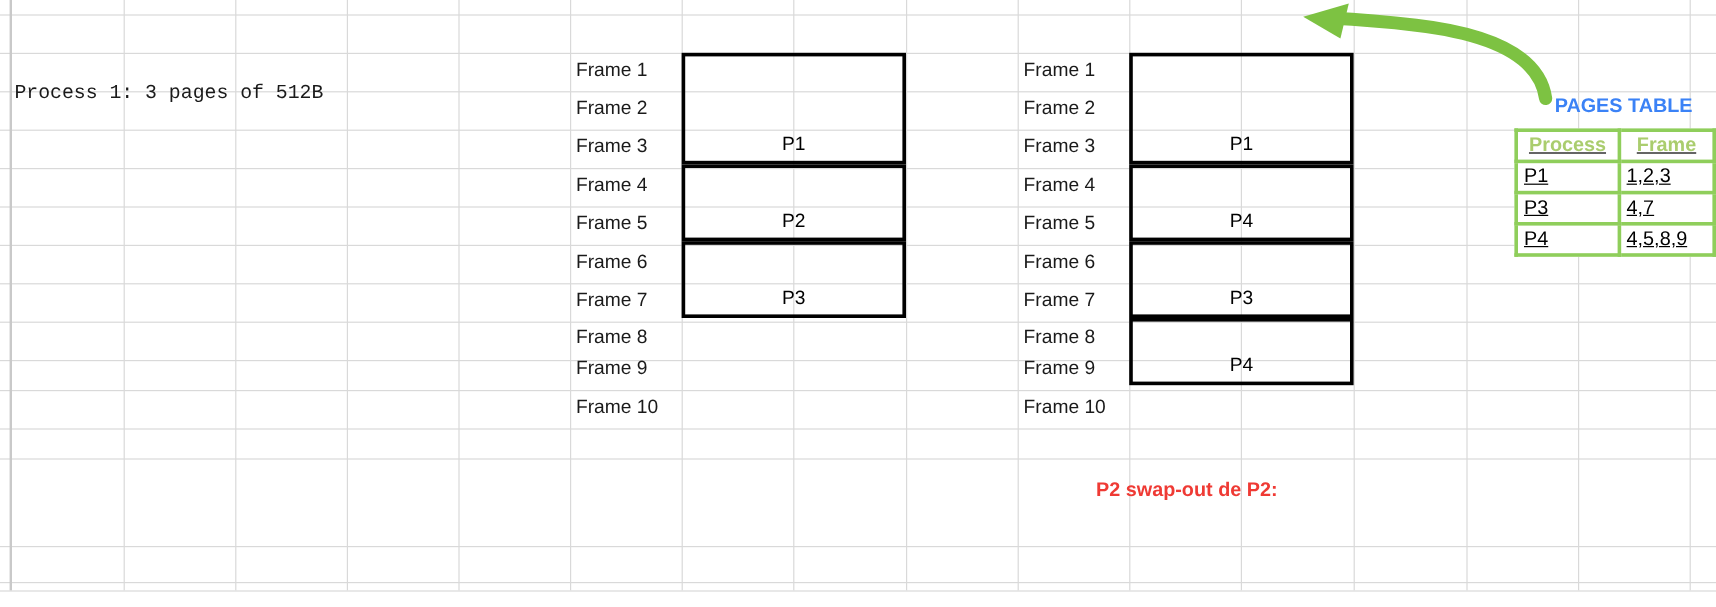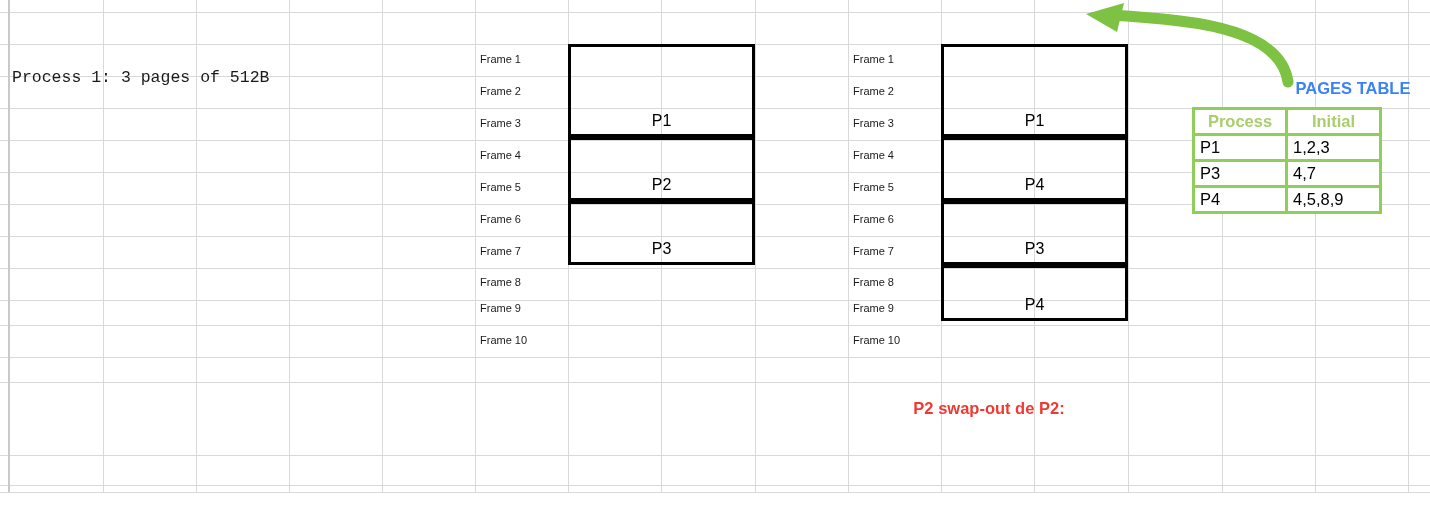--- a/index.html
+++ b/index.html
@@ -44,21 +44,21 @@
     display: flex;
     align-items: center;
   }
   .cell.left   { justify-content: flex-start; }
 
   .process-line {
     font-size: 16.5px;
     color: #1a1a1a;
   }
   .frame-label {
-    font-size: 11px;
+    font-size: 16px;
     color: #1a1a1a;
   }
   
   .mem-block {
     position: absolute;
     border: 3px solid #000000;
     box-sizing: border-box;
     background: transparent;
   }
   .mem-block .tag {
@@ -256,29 +256,29 @@
       </div>
     </div>
 
 
   <div class="caption" style="left:849px; top:396px; width:280px;">
     <div>P2 swap-out de P2:</div>
   </div>
 
   <div class="pages-title" style="left:1222px; top:79px; width:186px;">PAGES TABLE</div>
 
-  <table class="ptable" style="left:1192px; top:107px;">
+  <table class="ptable" style="left:1262px; top:107px;text-decoration:underline;">
     <colgroup>
         <col class="c-process">
         <col class="c-frames">
       </colgroup>
     <tbody id="ptable-body">
         <tr>
           <td class="hdr">Process</td>
-          <td class="hdr">Initial</td>
+          <td class="hdr">Frame</td>
         </tr>
         <tr>
           <td class="val">P1</td>
           <td class="val">1,2,3</td>
         </tr>
         <tr>
           <td class="val">P3</td>
           <td class="val">4,7</td>
         </tr>
         <tr>

